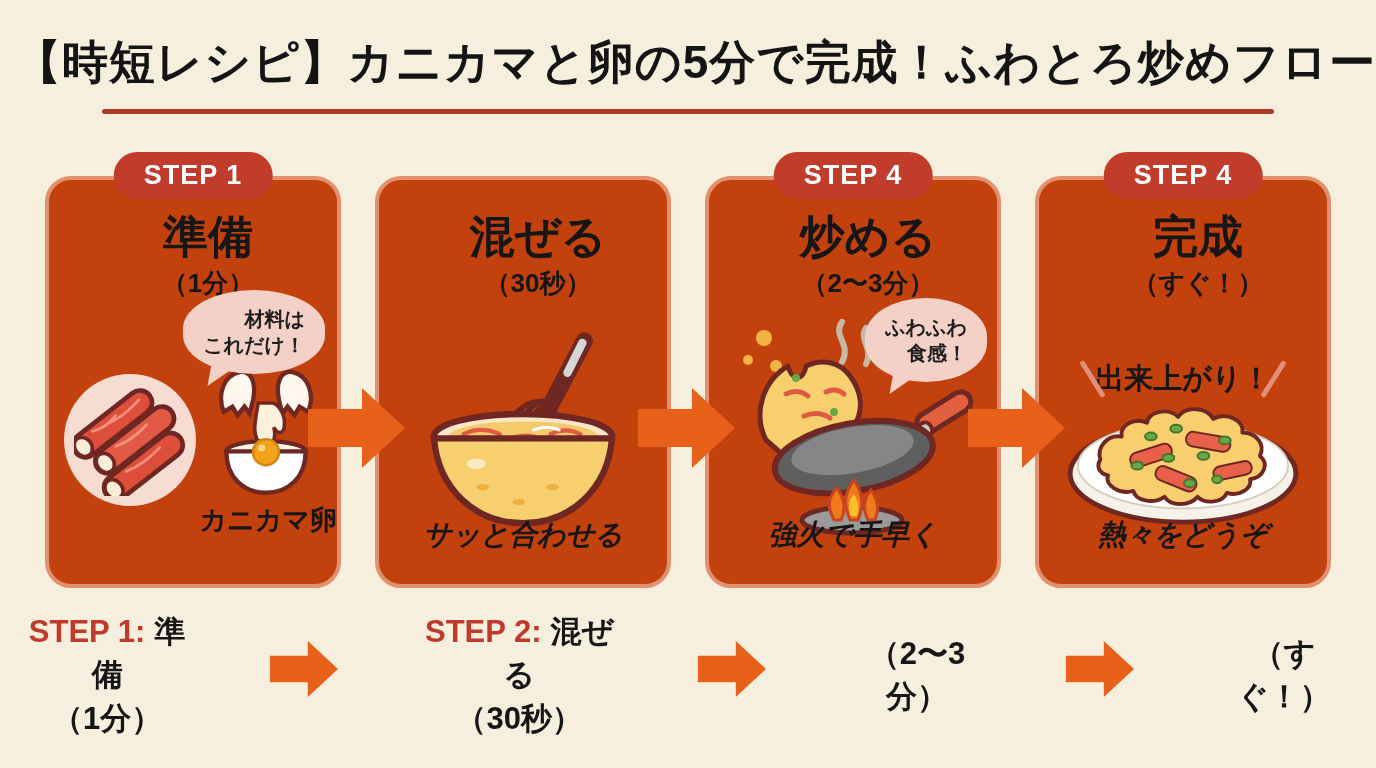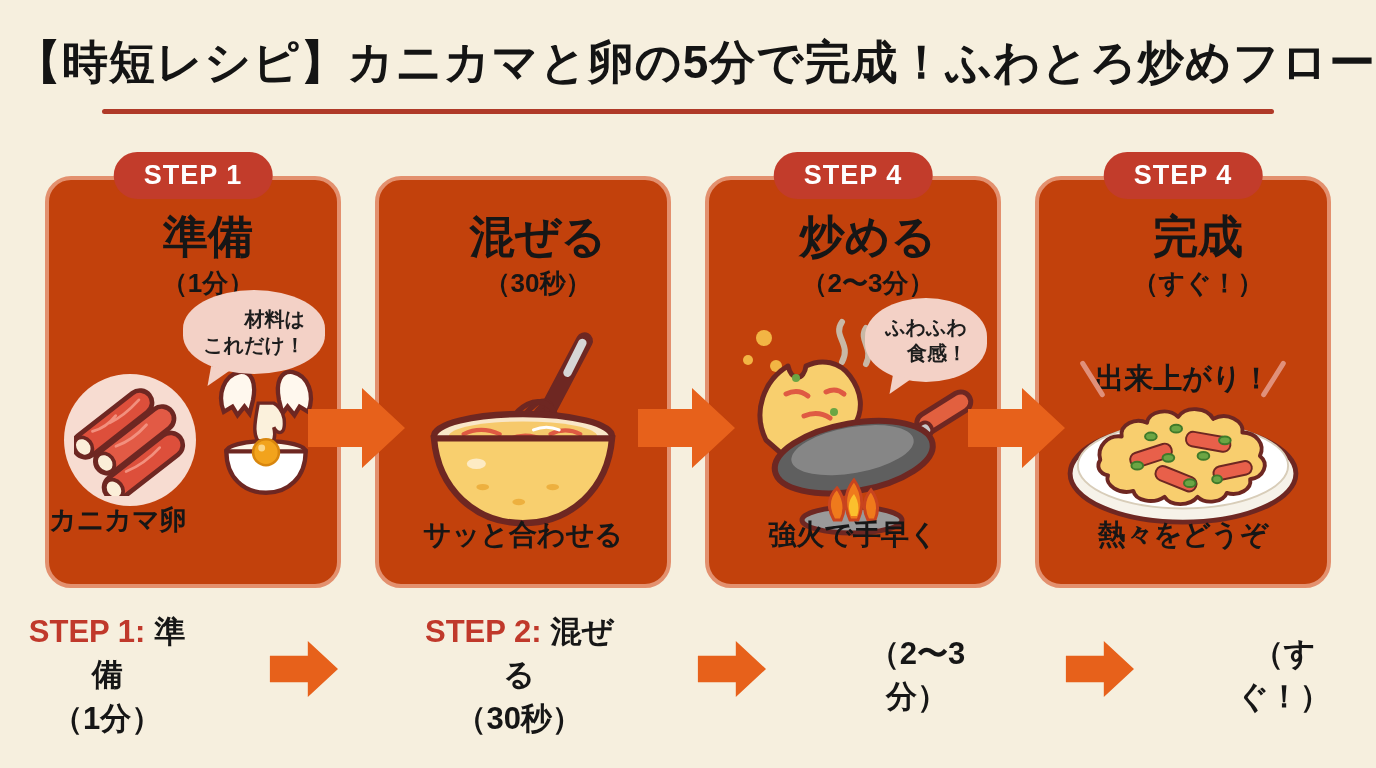--- a/index.html
+++ b/index.html
@@ -10,33 +10,33 @@
   
   .page-title { padding-top:32px; text-align:right; font-size:46px; font-weight:900; letter-spacing:1px; color:#141414; }
   .title-underline { width:1172px; height:5px; margin:15px auto 0; background:#B03A28; border-radius:3px; }
 
   
   .flow-row { display:flex; justify-content:center; align-items:flex-start; margin-top:34px; padding-top:28px; }
   .step-card { position:relative; width:296px; height:412px; background:#c2410c; border:4px solid #E3906E; border-radius:26px; z-index:1;padding-left:30px; }
   .step-badge { position:absolute; top:-28px; left:50%; transform:translateX(-50%); background:#C23C2B; color:#FFFFFF; font-size:27px; font-weight:800; letter-spacing:1px; padding:8px 30px; border-radius:44px; white-space:nowrap; }
   .card-title { margin-top:34px; text-align:center; font-size:45px; font-weight:900; line-height:1; }
   .card-time { margin-top:7px; text-align:center; font-size:26px; font-weight:800; }
-  .card-caption { position:absolute; left:0; right:0; bottom:30px; text-align:center; font-size:28px; font-weight:800; }
+  .card-caption { position:absolute; left:0; right:0; bottom:30px; text-align:center; font-size:28px; font-weight:800;font-style:italic; }
 
   .flow-arrow { position:relative; z-index:5; width:100px; height:94px; margin:205px -33px 0; flex:0 0 auto; }
   .flow-arrow svg, .summary-arrow svg { display:block; width:100%; height:100%; }
 
   
   .bubble { position:absolute; background:#F3D1C6; border-radius:50% / 46%; padding:16px 20px; font-size:20px; font-weight:800; line-height:1.3; text-align:right; white-space:pre-line; color:#1d1d1d; z-index:3; }
   .bubble::after { content:""; position:absolute; left:22px; bottom:-12px; width:24px; height:20px; background:#F3D1C6; clip-path:polygon(10% 100%, 25% 0, 100% 25%); }
 
   
   .ingredients { position:absolute; top:178px; left:0; right:0; display:flex; justify-content:space-evenly; align-items:flex-end; }
   .kanikama-wrap { width:132px; height:132px; border-radius:50%; background:#F7DCD1; display:flex; align-items:center; justify-content:center; }
-  .ingredient-labels { position:absolute; top:322px; left:0; right:0; display:flex; justify-content:flex-start; font-size:27px; font-weight:800; }
+  .ingredient-labels { position:absolute; top:322px; left:0; right:0; display:flex; justify-content:flex-end; font-size:27px; font-weight:800; }
   .bubble-step1 { top:110px; right:12px; }
   .bubble-step3 { top:118px; right:10px; }
 
   
   .illus-center { position:absolute; left:0; right:0; display:flex; justify-content:center; }
   .illus-step2 { top:148px; }
   .illus-step3 { top:128px; }
   .illus-step4 { top:200px; }
 
   

